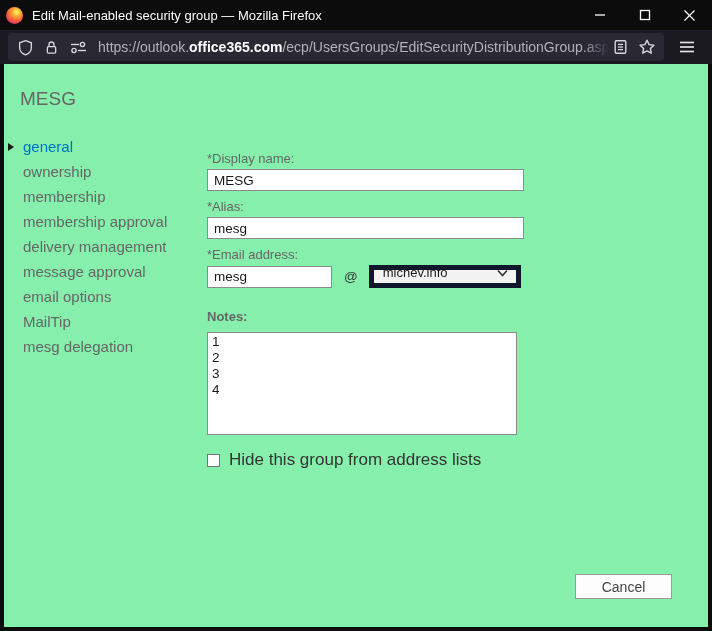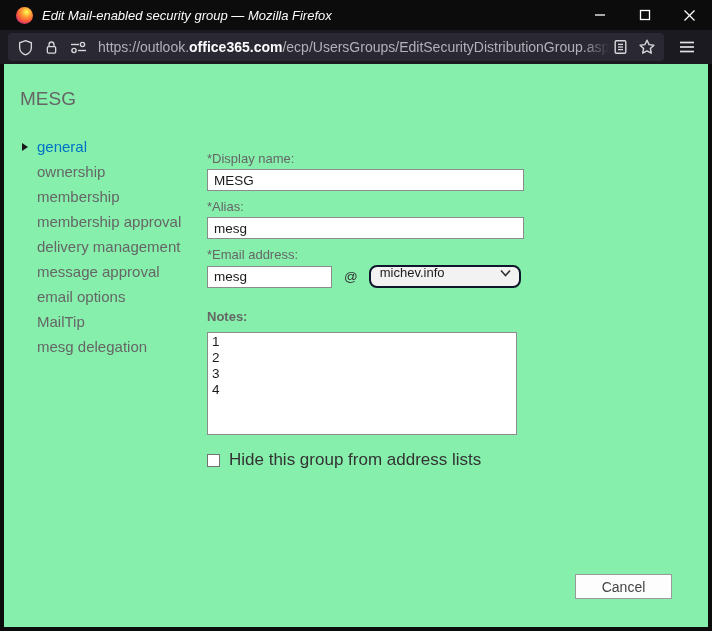--- a/index.html
+++ b/index.html
@@ -11,22 +11,21 @@
     width: 712px; height: 631px;
     background: #0c0c0d;
     overflow: hidden;
   }
 
   
   .titlebar {
     position: absolute; left: 0; top: 0; right: 0; height: 30px;
     background: #0c0c0d;
     display: flex; align-items: center;
-    padding-left: 16px;
-    font-style: italic;
+    padding-left: 6px;
   }
   .fx-logo {
     width: 17px; height: 17px; border-radius: 50%;
     background: radial-gradient(circle at 62% 30%, #fff44f 4%, #ffa436 28%, #ff5f36 55%, #d6356c 76%, #8a1ba2 96%);
     margin-right: 9px; flex: 0 0 auto;
   }
   .title-text {
     color: #fbfbfe; font-size: 13px; white-space: nowrap;
   }
   .win-controls { margin-left: auto; display: flex; height: 100%; }
@@ -75,21 +74,21 @@
   .content {
     position: absolute; left: 4px; right: 4px; top: 64px; bottom: 4px;
     background: #86efac;
     font-family: "Liberation Sans", sans-serif;
   }
   .page-title {
     position: absolute; left: 16px; top: 24px;
     font-size: 19px; color: #666; font-weight: 400;
   }
 
-  .nav { position: absolute; left: 18px; top: 70px; }
+  .nav { position: absolute; left: 4px; top: 70px; }
   .nav-item {
     height: 25px; display: flex; align-items: center;
     font-size: 15px; color: #666; cursor: pointer;
   }
   .nav-arrow-slot { width: 15px; display: flex; align-items: center; justify-content: flex-start; }
   .nav-arrow {
     width: 0; height: 0;
     border-top: 4px solid transparent;
     border-bottom: 4px solid transparent;
     border-left: 6px solid #1a1a1a;
@@ -106,21 +105,21 @@
     font-family: "Liberation Sans", sans-serif;
     font-size: 13.5px; color: #1a1a1a;
     padding: 1px 6px; margin-bottom: 8px;
     outline: none;
   }
   .email-row { display: flex; align-items: center; margin-bottom: 21px; }
   .email-input { width: 125px; margin-bottom: 0; flex: 0 0 auto; }
   .at-sign { font-size: 13.5px; color: #333; margin: 0 11px 0 12px; }
   .domain-select {
     width: 152px; height: 23px;
-    background: #f2f2f2; border: 2px solid #0f172a; border-radius: 8px;
+    background: #f2f2f2; border: 5px solid #0f172a; border-radius: 0;
     display: flex; align-items: center;
     padding: 0 7px 8px 9px;
     font-size: 13px; color: #1a1a1a;
     cursor: default;
   }
   .domain-select-value { flex: 1 1 auto; }
   .notes-label { margin-bottom: 7px; font-weight: bold; }
   .notes-area {
     display: block; width: 310px; height: 103px;
     border: 1px solid #8b8b8b; background: #fff;

